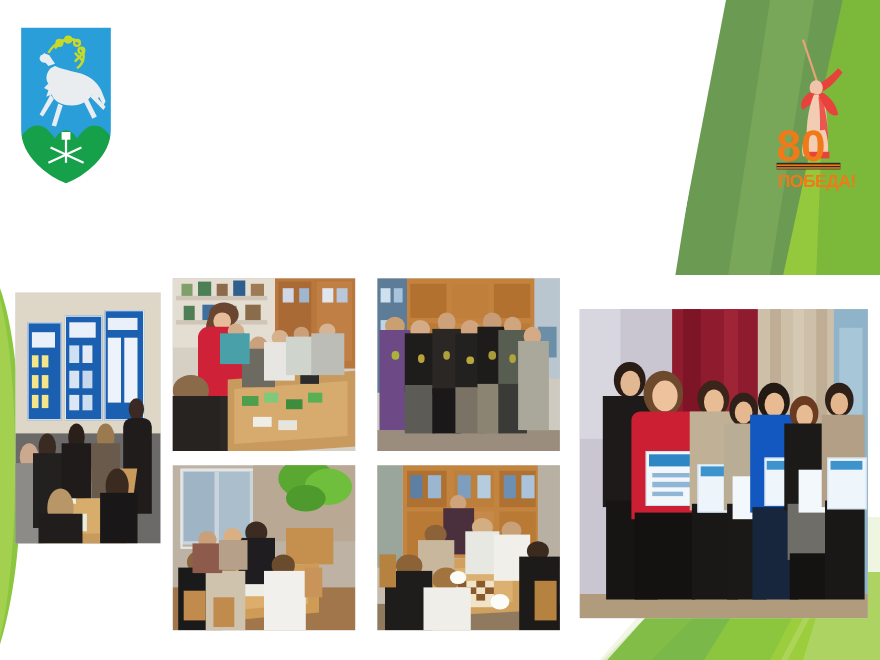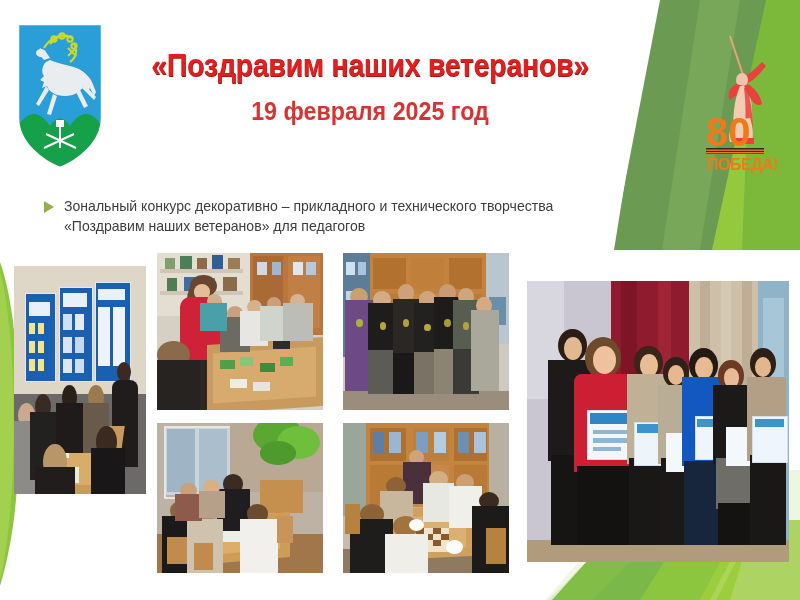--- a/index.html
+++ b/index.html
@@ -219,32 +219,21 @@
 
       <g>
         <rect x="6" y="120" width="58" height="6" fill="#2b2b2b"></rect>
         <rect x="6" y="121.5" width="58" height="1.4" fill="#f07a1a"></rect>
         <rect x="6" y="124" width="58" height="1.4" fill="#f07a1a"></rect>
       </g>
       <text x="7" y="142" font-family="Liberation Sans, sans-serif" font-size="16" font-weight="700" fill="#f07a1a" letter-spacing="-0.5">ПОБЕДА!</text>
     </svg>
   </div>
 
-  <div class="title-block">
-    <div class="main-title">«Поздравим наших ветеранов»</div>
-    <div class="sub-title">19 февраля 2025 год</div>
-  </div>
-
-  <div class="bullet-row">
-    <span class="bullet-tri"></span>
-    <span class="bullet-text">
-      <span>Зональный конкурс декоративно – прикладного и технического творчества</span><br>
-      <span>«Поздравим наших ветеранов» для педагогов</span>
-    </span>
-  </div>
+
 
   <div class="photo" id="photo-classroom-boards">
     <div class="ph-inner">
       <div class="rect" style="left:0;top:0;width:100%;height:58%;background:#ded7c8;"></div>
       <div class="rect" style="left:0;top:56%;width:100%;height:44%;background:#6c6a68;"></div>
 
       <div class="rect" style="left:8%;top:12%;width:22%;height:38%;background:#1b5fb0;border:1px solid #dfe8f5;"></div>
       <div class="rect" style="left:11%;top:16%;width:16%;height:6%;background:#e9f0fa;"></div>
       <div class="rect" style="left:11%;top:25%;width:5%;height:5%;background:#f4e58a;"></div>
       <div class="rect" style="left:18%;top:25%;width:5%;height:5%;background:#f4e58a;"></div>

